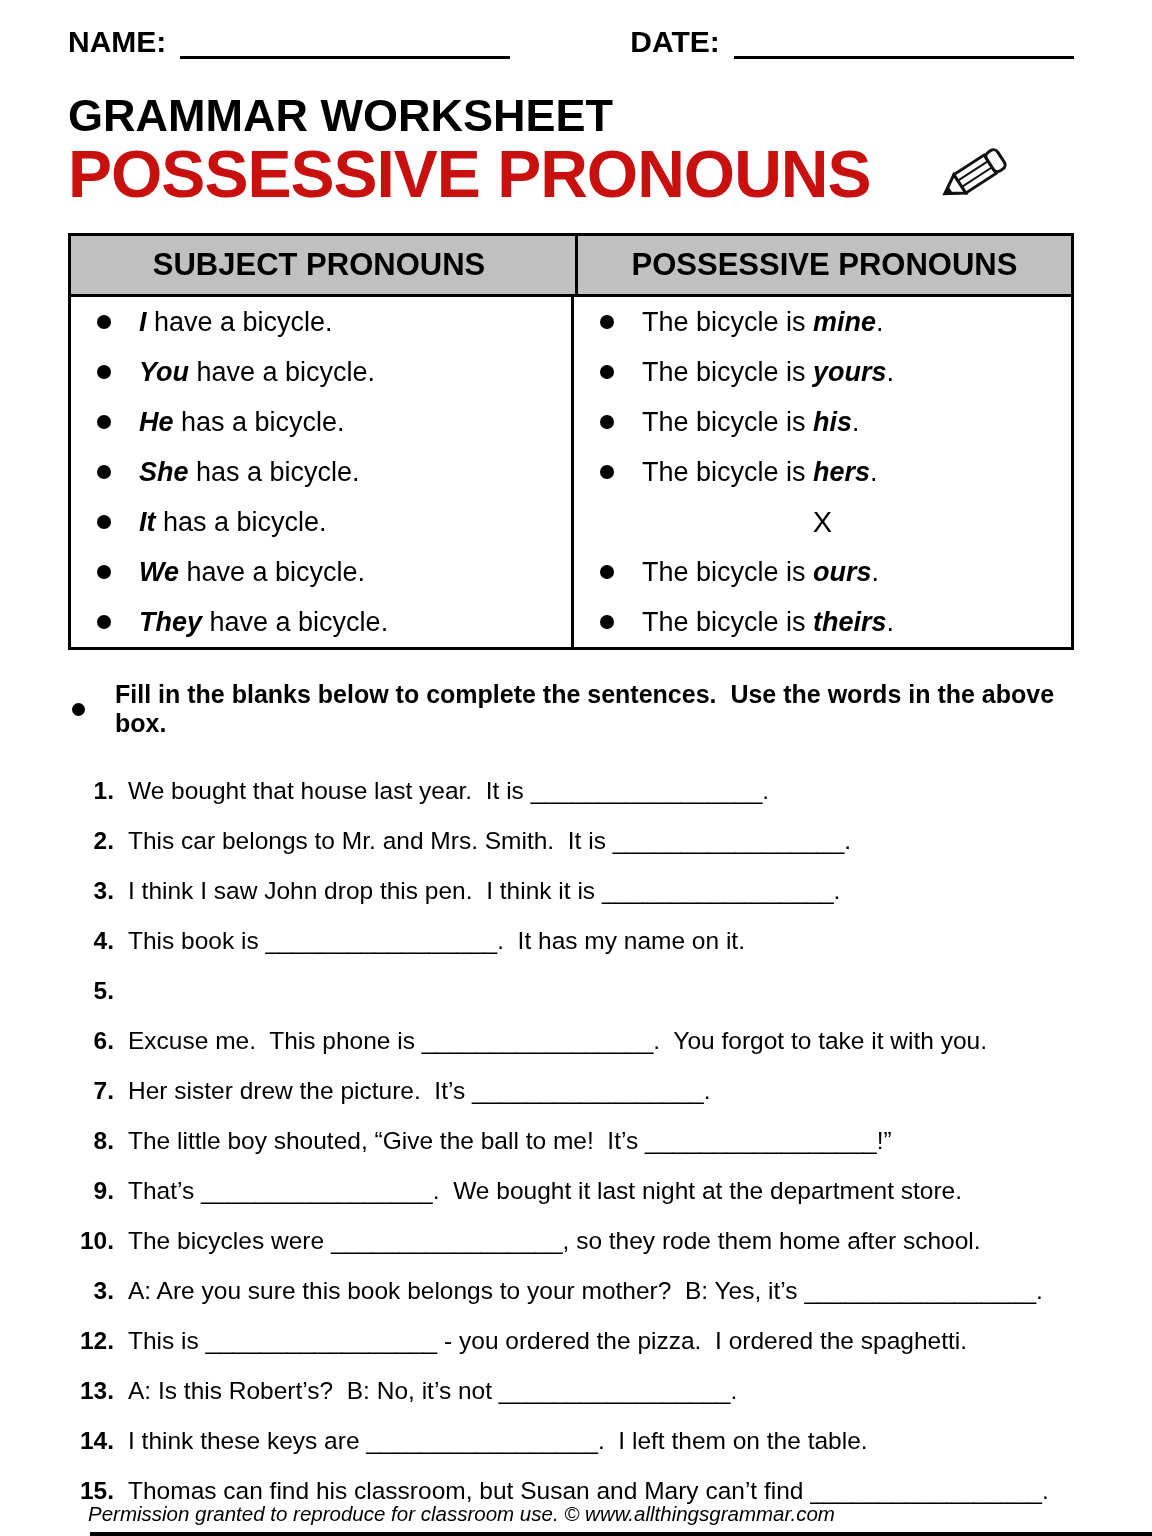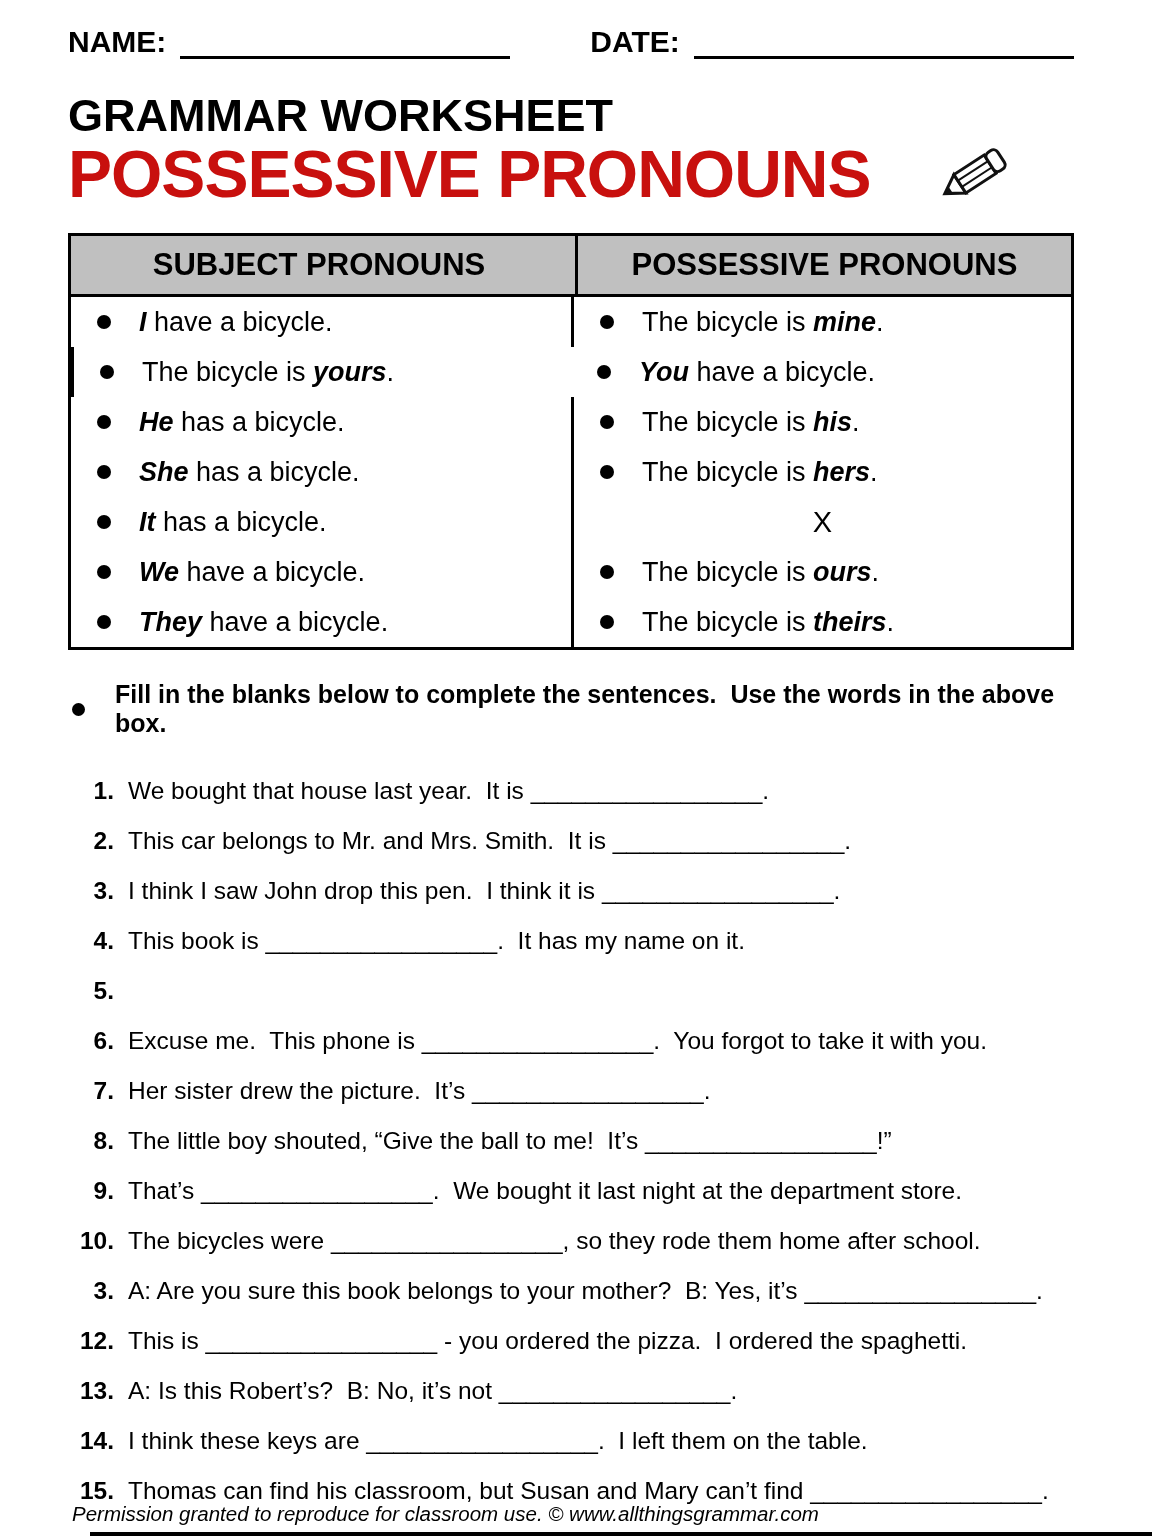--- a/index.html
+++ b/index.html
@@ -7,21 +7,21 @@
     width:1152px;height:1536px;background:#ffffff;color:#000;
     font-family:"Liberation Sans","DejaVu Sans",sans-serif;
     position:relative;overflow:hidden;
   }
   .page{padding:22px 78px 0 68px;}
 
   
   .topline{display:flex;align-items:flex-end;font-weight:bold;font-size:30px;}
   .blankline{border-bottom:3px solid #000;height:34px;}
   .name-line{width:330px;margin-left:14px;}
-  .date-label{margin-left:80px;}
+  .date-label{margin-left:120px;}
   .date-line{flex:1;margin-left:14px;}
 
   
   .title1{font-size:45px;font-weight:bold;letter-spacing:0;margin-top:33px;line-height:1.05;}
   .title2-row{display:flex;align-items:center;margin-top:2px;}
   .title2{font-size:66px;font-weight:bold;color:#C8100E;line-height:1.0;letter-spacing:-1px;}
   .pencil{margin-left:58px;flex:none;}
 
   
   .pron-table{border:3px solid #000;margin-top:26px;}
@@ -42,21 +42,21 @@
   .instruction .bullet{width:13px;height:13px;margin:0 30px 0 4px;}
   .instr-text{font-size:25px;font-weight:bold;white-space:pre-wrap;}
 
   
   .sentences{margin-top:38px;}
   .sentence{display:flex;font-size:24.5px;line-height:30px;margin-bottom:20px;}
   .num{width:46px;flex:none;text-align:right;font-weight:bold;margin-right:14px;}
   .stext{white-space:pre-wrap;text-align:center;}
 
   
-  .footer{position:absolute;left:72px;bottom:10px;font-style:italic;font-size:20.5px;}
+  .footer{position:absolute;left:88px;bottom:10px;font-style:italic;font-size:20.5px;}
   .bottom-line{position:absolute;left:90px;right:0;bottom:0;height:4px;background:#000;}
 </style>
 </head>
 <body>
 
 <div class="page">
 
   <div class="topline">
     <span>NAME:</span>
     <span class="blankline name-line"></span>
@@ -90,27 +90,27 @@
         <span class="bullet"></span>
         <span class="ctext"><b class="bi">I</b><span> have a bicycle.</span></span>
       </div>
       <div class="cell cr">
         <span class="bullet"></span>
         <span class="ctext"><span>The bicycle is </span><b class="bi">mine</b><span>.</span></span>
       </div>
     </div>
 
     <div class="trow">
+      <div class="cell cl">
+        <span class="bullet"></span>
+        <span class="ctext"><b class="bi">You</b><span> have a bicycle.</span></span>
+      </div>
       <div class="cell cr">
         <span class="bullet"></span>
         <span class="ctext"><span>The bicycle is </span><b class="bi">yours</b><span>.</span></span>
-      </div>
-      <div class="cell cl">
-        <span class="bullet"></span>
-        <span class="ctext"><b class="bi">You</b><span> have a bicycle.</span></span>
       </div>
     </div>
 
     <div class="trow">
       <div class="cell cl">
         <span class="bullet"></span>
         <span class="ctext"><b class="bi">He</b><span> has a bicycle.</span></span>
       </div>
       <div class="cell cr">
         <span class="bullet"></span>

